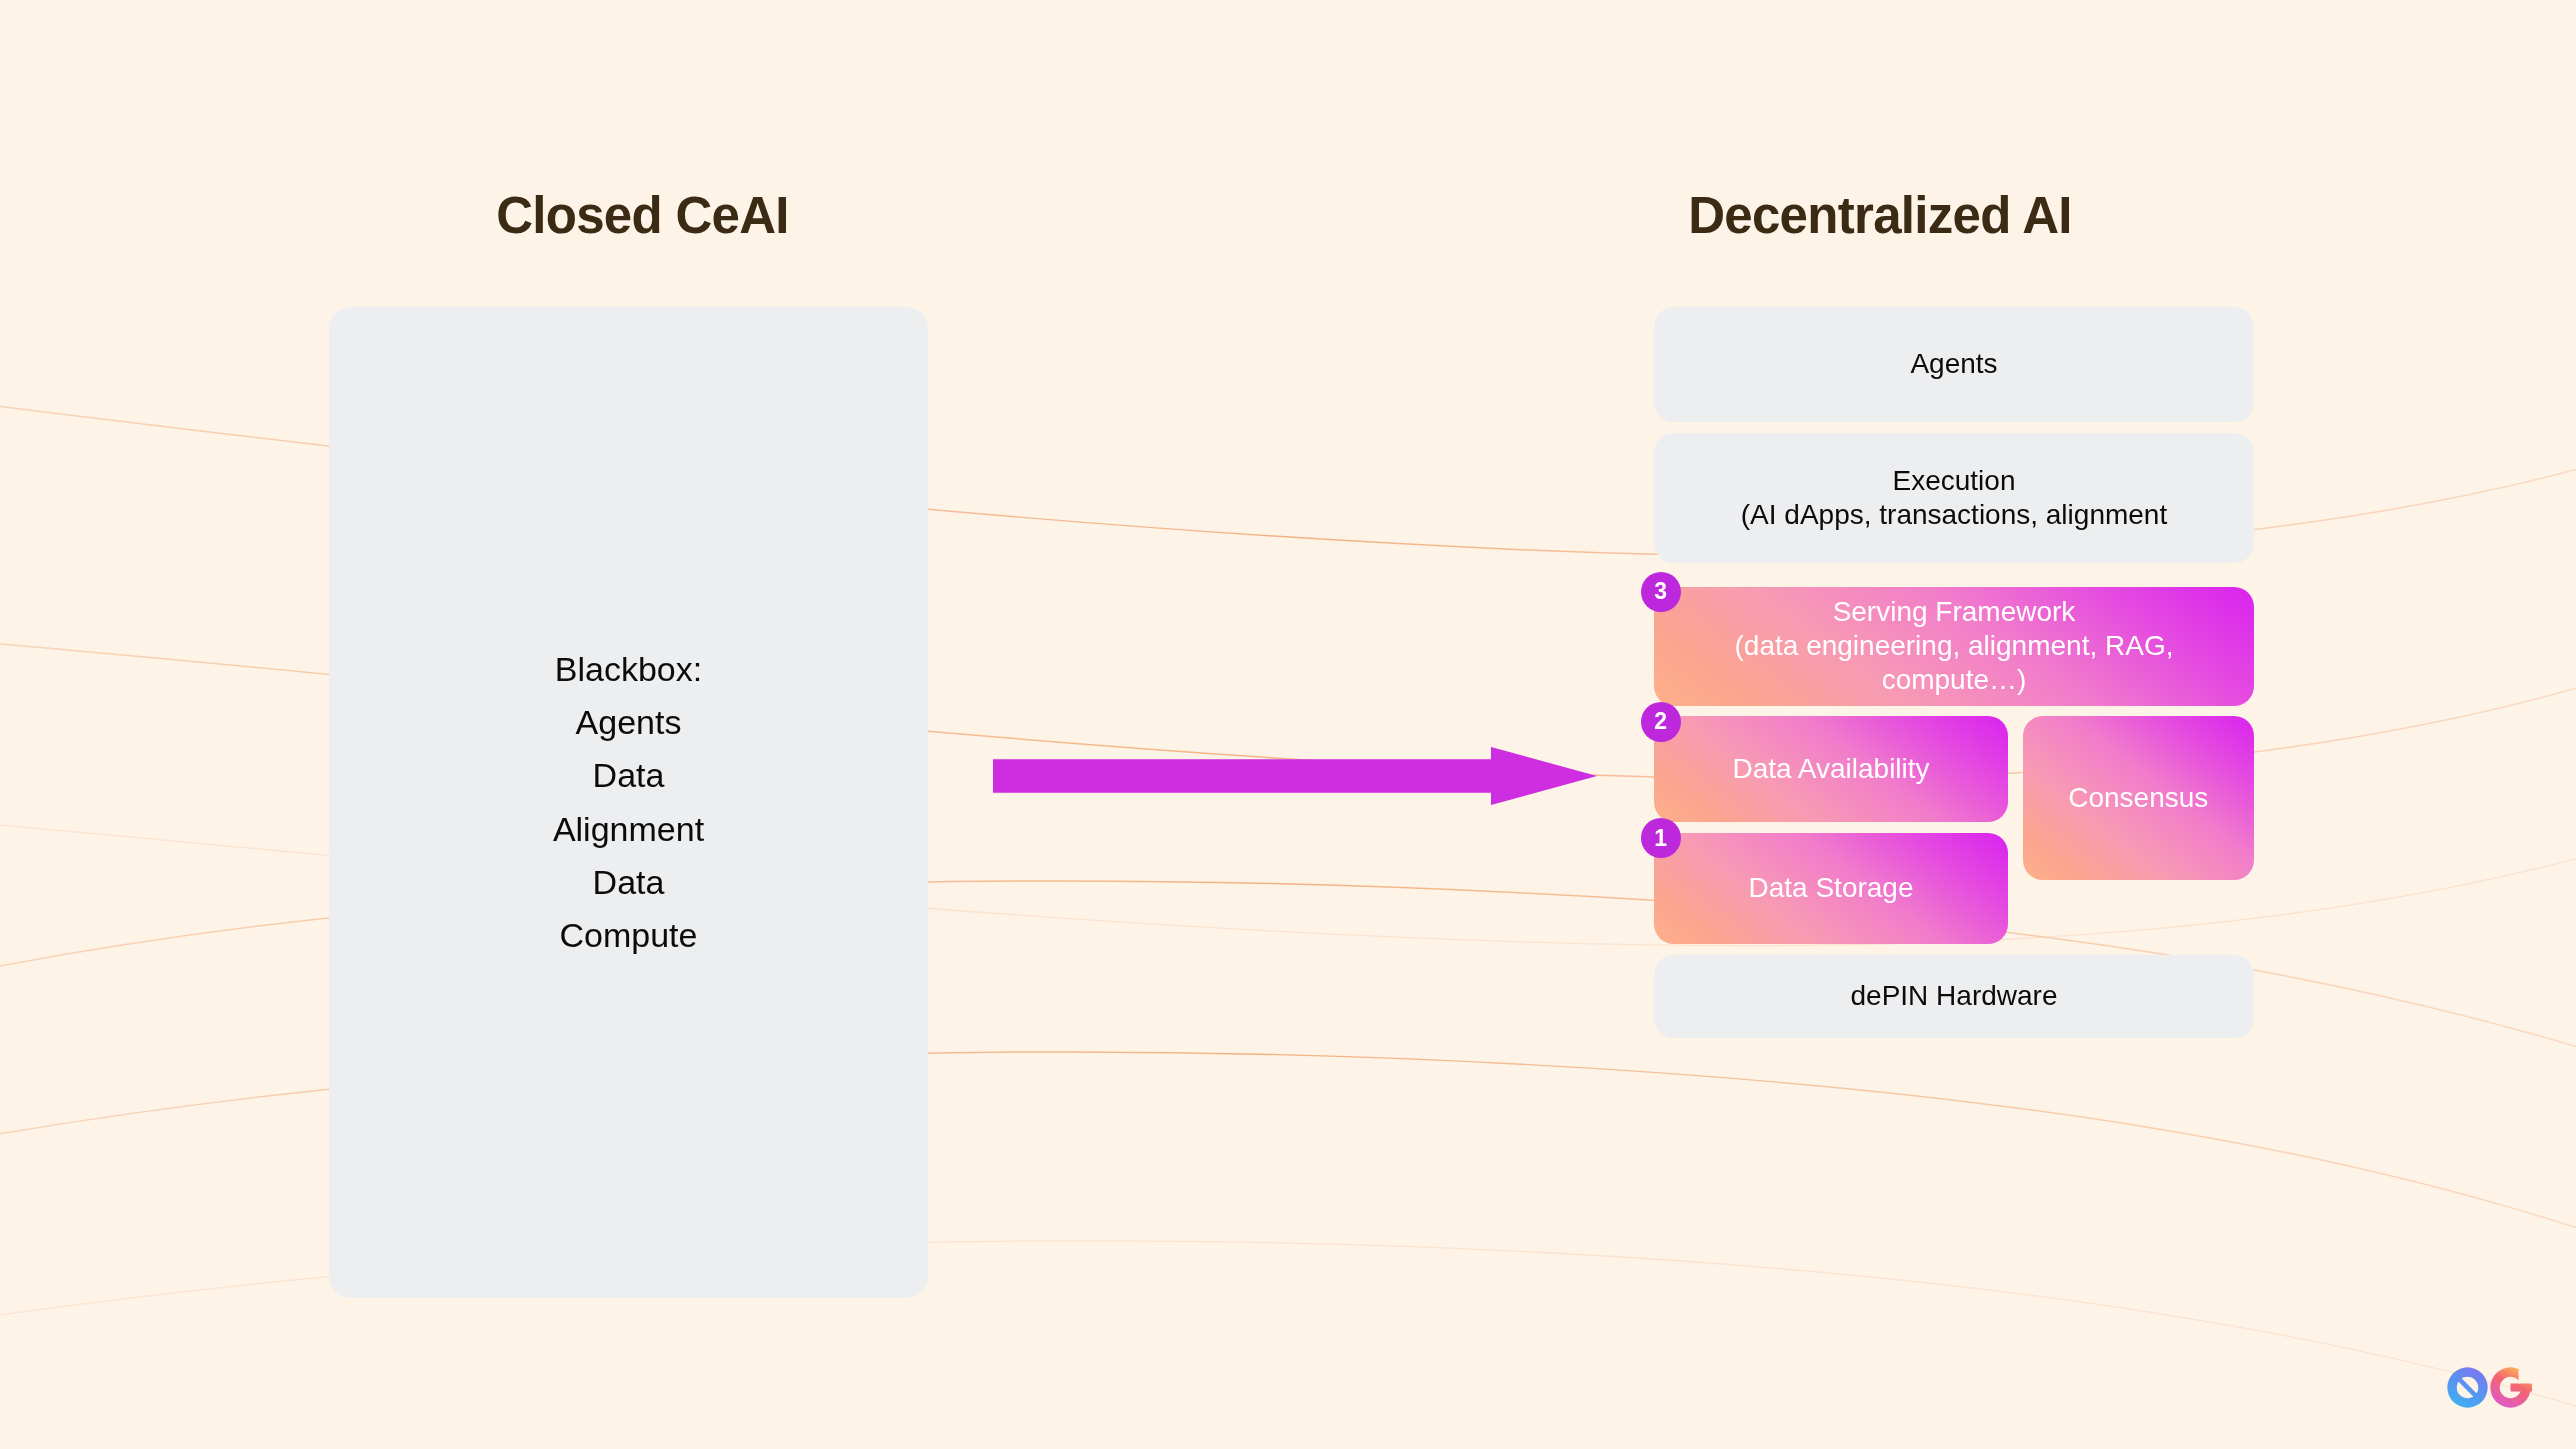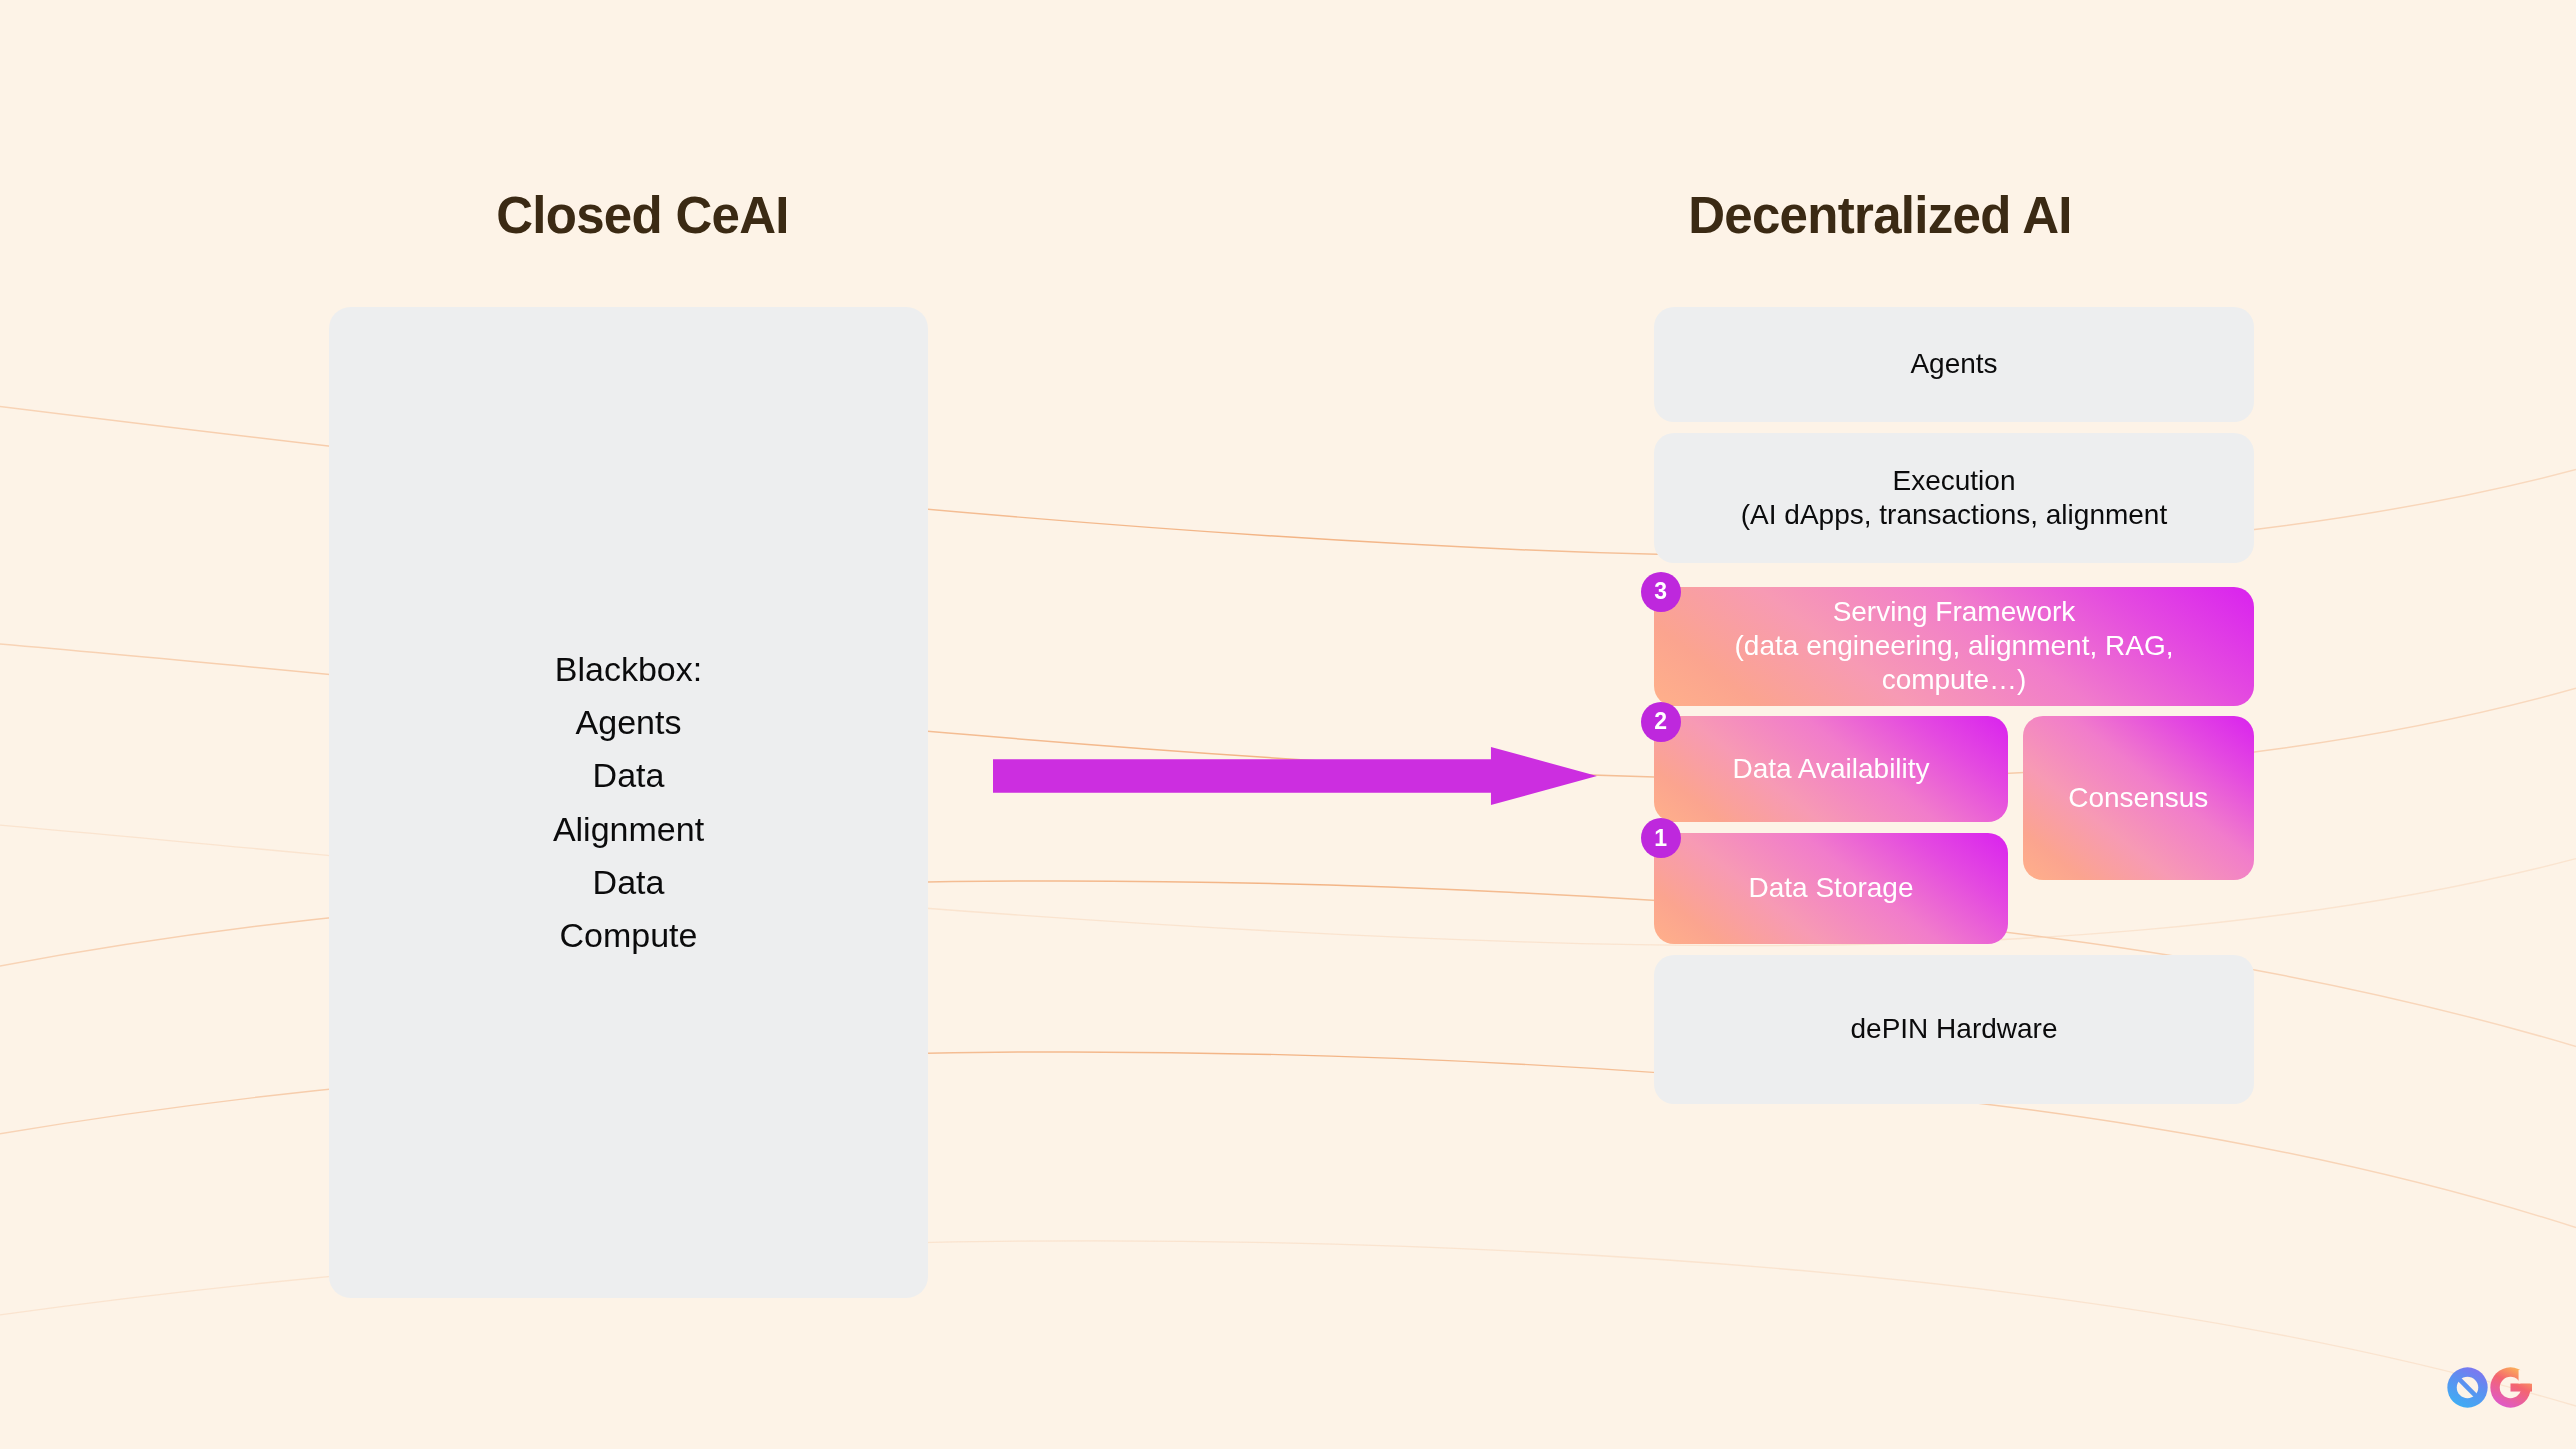--- a/index.html
+++ b/index.html
@@ -84,21 +84,21 @@
   #layer-execution  { height:130px; margin-bottom:24px; }
   #layer-serving    { height:119px; margin-bottom:10.7px; }
 
   #mid-row { display:flex; gap:14.8px; margin-bottom:10.7px; }
   #mid-col-left { width:354px; display:flex; flex-direction:column; gap:10.7px; }
   #layer-data-availability { height:106px; }
   #layer-data-storage      { height:111px; }
   #layer-consensus { width:231px; height:164px; }
 
   #layer-settlement { height:115px; margin-bottom:10.7px; }
-  #layer-depin      { height:149px; }
+  #layer-depin      { height:83px; }
 
   
   #logo-lockup {
     position:absolute;
     right:44px; bottom:40px;
     width:86px; height:43px;
     z-index:6;
   }
 </style>
 </head>

